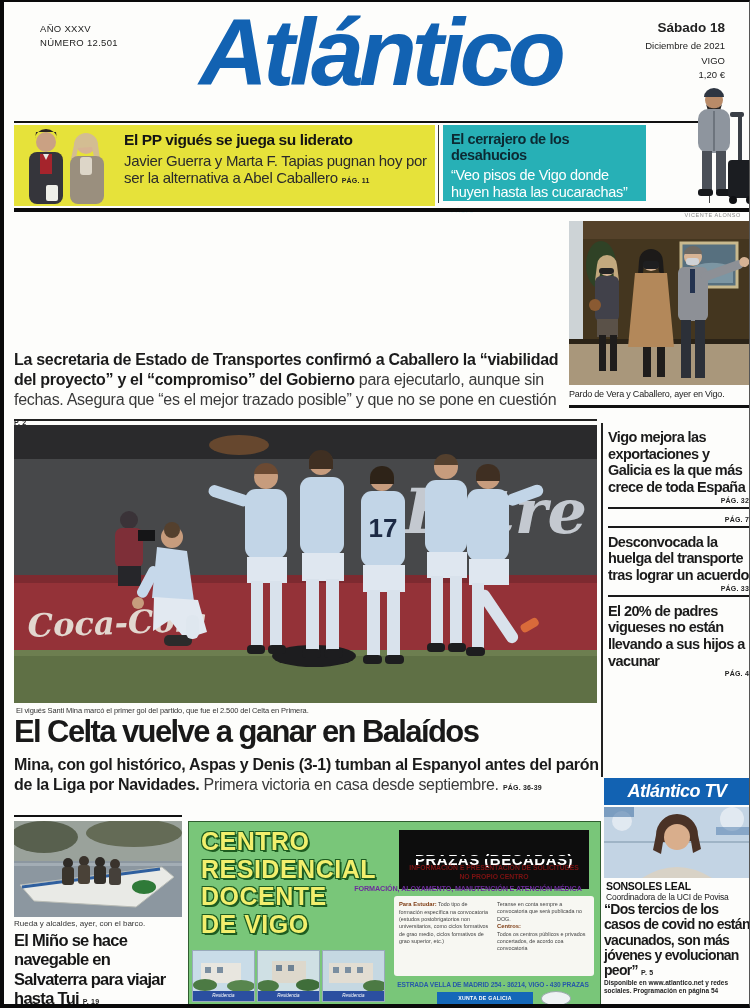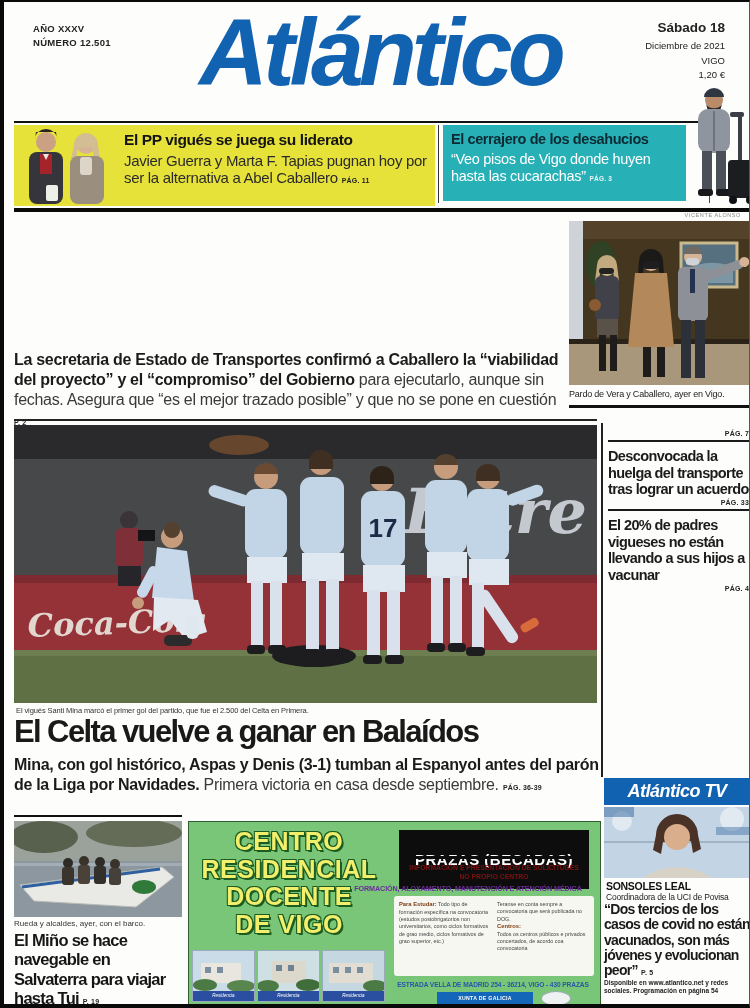--- a/index.html
+++ b/index.html
@@ -3,33 +3,33 @@
 <meta charset="utf-8">
 <style>
   html,body{margin:0;padding:0;background:#e8e8e8;}
   *{box-sizing:border-box;}
   .page{position:relative;width:750px;height:1008px;margin:0 auto;background:#fdfdfb;
         border-left:4px solid #0a0a0a;border-top:2px solid #0a0a0a;border-bottom:4px solid #0a0a0a;border-right:1px solid #555;
         overflow:hidden;font-family:"Liberation Sans",sans-serif;color:#1b1b1b;}
   .abs{position:absolute;}
   .pgref{font-size:7px;font-weight:bold;color:#222;letter-spacing:0.2px;}
   
-  .meta-left{top:20px;left:29px;font-size:9.5px;font-weight:bold;color:#222;line-height:1.5;letter-spacing:0.3px;}
+  .meta-left{top:20px;left:36px;font-size:9.5px;font-weight:normal;color:#222;line-height:1.5;letter-spacing:0.3px;}
   .logo{top:-4px;left:118px;width:516px;text-align:center;font-size:95px;font-weight:bold;font-style:italic;
         color:#1262b2;letter-spacing:-5px;}
   .meta-right{top:16px;right:24px;text-align:right;color:#222;line-height:1.55;font-size:9.5px;}
   .meta-right .day{font-size:13.5px;font-weight:bold;}
   
   .teaser-topline{top:119px;left:10px;width:692px;height:2px;background:#111;}
   .teaser-yellow{top:123px;left:10px;width:421px;height:81px;background:#e6e23a;}
   .teaser-yellow .txt{position:absolute;left:110px;top:6px;width:305px;}
   .teaser-title{font-size:15.5px;font-weight:bold;color:#141414;letter-spacing:-0.4px;}
   .teaser-body{font-size:15px;color:#2b2b2b;line-height:1.14;letter-spacing:-0.3px;margin-top:3px;}
   .vdiv1{top:123px;left:434px;width:1px;height:78px;background:#333;}
-  .teaser-teal{top:123px;left:439px;width:243px;height:76px;background:#27b0b6;padding:6px 8px;}
+  .teaser-teal{top:123px;left:439px;width:203px;height:76px;background:#27b0b6;padding:6px 8px;}
   .teaser-teal .t{font-size:14.5px;font-weight:bold;color:#0c2a33;letter-spacing:-0.4px;}
   .teaser-teal .q{font-size:14.5px;color:#fff;line-height:1.15;letter-spacing:-0.3px;margin-top:4px;}
   .teaser-teal .pgref{color:#eaf7f8;font-size:6.5px;}
   .vdiv2{top:123px;left:705px;width:1px;height:78px;background:#444;}
   .heavy-rule{top:206px;left:10px;width:735px;height:4px;background:#0a0a0a;}
   
   .lead-headline{top:212px;left:10px;width:556px;font-size:40px;line-height:1.05;font-weight:bold;
                  letter-spacing:-2px;color:#191919;}
   .lead-deck{top:348px;left:10px;width:552px;font-size:16px;line-height:1.26;letter-spacing:-0.3px;color:#3a3a3a;}
   .lead-deck .db{font-weight:bold;color:#1b1b1b;}
@@ -53,21 +53,21 @@
   .celta-deck{top:753px;left:10px;width:586px;font-size:16px;line-height:1.25;letter-spacing:-0.3px;color:#3a3a3a;}
   .celta-deck .db{font-weight:bold;color:#1b1b1b;}
   
   .mino-rule{top:813px;left:10px;width:168px;height:2px;background:#111;}
   .mino-photo{top:819px;left:10px;width:168px;height:96px;}
   .mino-caption{top:917px;left:10px;width:168px;font-size:8px;color:#333;}
   .mino-headline{top:929px;left:10px;width:168px;font-size:16.5px;font-weight:bold;letter-spacing:-0.7px;
                  line-height:1.17;color:#161616;}
   
   .ad{top:819px;left:184px;width:413px;height:187px;background:#79c679;border:1px solid #2f5d2f;}
-  .ad-centro{position:absolute;top:6px;left:2px;width:196px;text-align:center;font-size:25px;font-weight:bold;
+  .ad-centro{position:absolute;top:6px;left:12px;width:196px;font-size:25px;font-weight:bold;
              line-height:1.1;color:#f2ef6d;letter-spacing:0.5px;
              text-shadow:2px 2px 0 #1d5c20,-1px -1px 0 #1d5c20,1px -1px 0 #1d5c20,-1px 1px 0 #1d5c20;}
   .ad-photos{position:absolute;left:3px;bottom:5px;width:194px;display:flex;gap:2px;}
   .ad-photo{width:63px;height:52px;position:relative;background:#cfe0ea;border:1px solid #9ab;}
   .ad-photo .lbl{position:absolute;bottom:0;left:0;right:0;height:10px;background:#2b4fa0;color:#fff;
                  font-size:4.5px;font-style:italic;text-align:center;line-height:10px;}
   .prazas-title{position:absolute;top:8px;left:210px;width:190px;background:#0d0d0d;color:#fff;text-align:center;
                 font-size:15px;font-weight:bold;padding:21px 0;letter-spacing:0.5px;}
   .prazas-bar{position:absolute;top:34px;left:210px;width:190px;height:3px;background:#0d0d0d;}
   .prazas-info{position:absolute;top:41px;left:202px;width:206px;text-align:center;font-size:6.8px;font-weight:bold;
@@ -315,20 +315,24 @@
           </g>
         <rect x="452" y="222" width="19" height="9" rx="4" fill="#1d1d1f"></rect>
         <rect x="506" y="196" width="19" height="9" rx="4" fill="#d96a3a" transform="rotate(-30 515 200)"></rect>
         </g>
     </g>
   </svg>
 
   <div class="abs sidebar-vrule"></div>
   <div class="abs sidebar">
     <div class="sb-item">
+      <div class="sb-text">Vigo mejora las exportaciones y Galicia es la que más crece de toda España</div>
+      <span class="pgref sb-page">PÁG. 32</span>
+    </div>
+    <div class="sb-item">
       <span class="pgref sb-page">PÁG. 7</span>
     </div>
     <div class="sb-item">
       <div class="sb-text">Desconvocada la huelga del transporte tras lograr un acuerdo</div>
       <span class="pgref sb-page">PÁG. 33</span>
     </div>
     <div class="sb-item">
       <div class="sb-text">El 20% de padres vigueses no están llevando a sus hijos a vacunar</div>
       <span class="pgref sb-page">PÁG. 4</span>
     </div>

